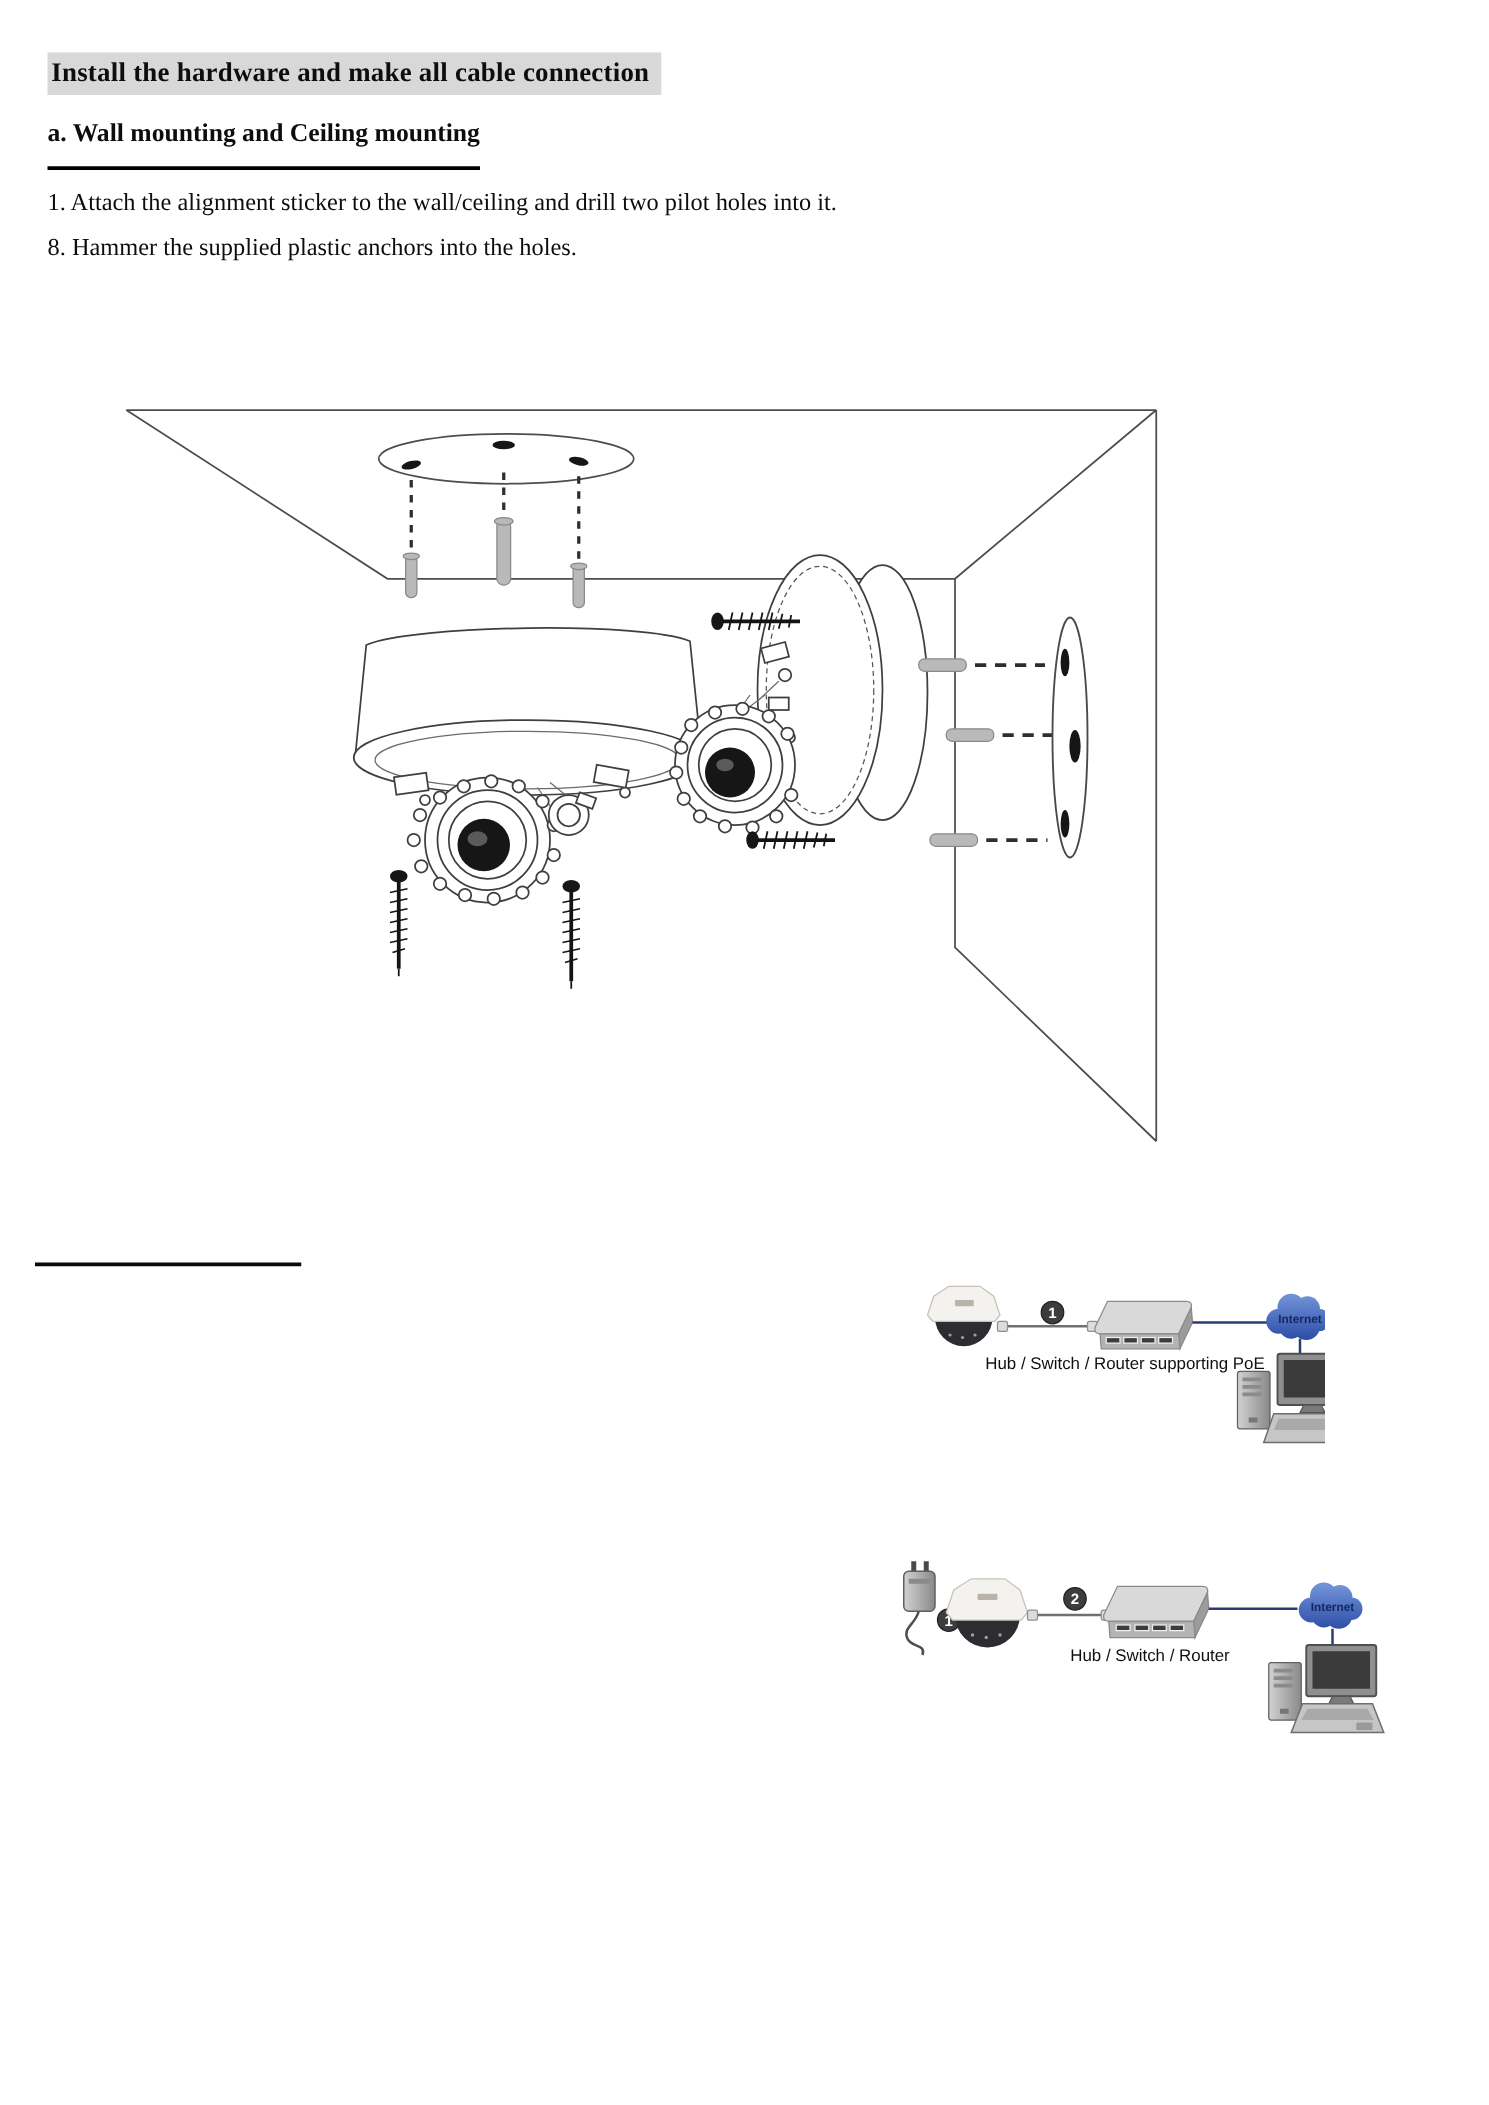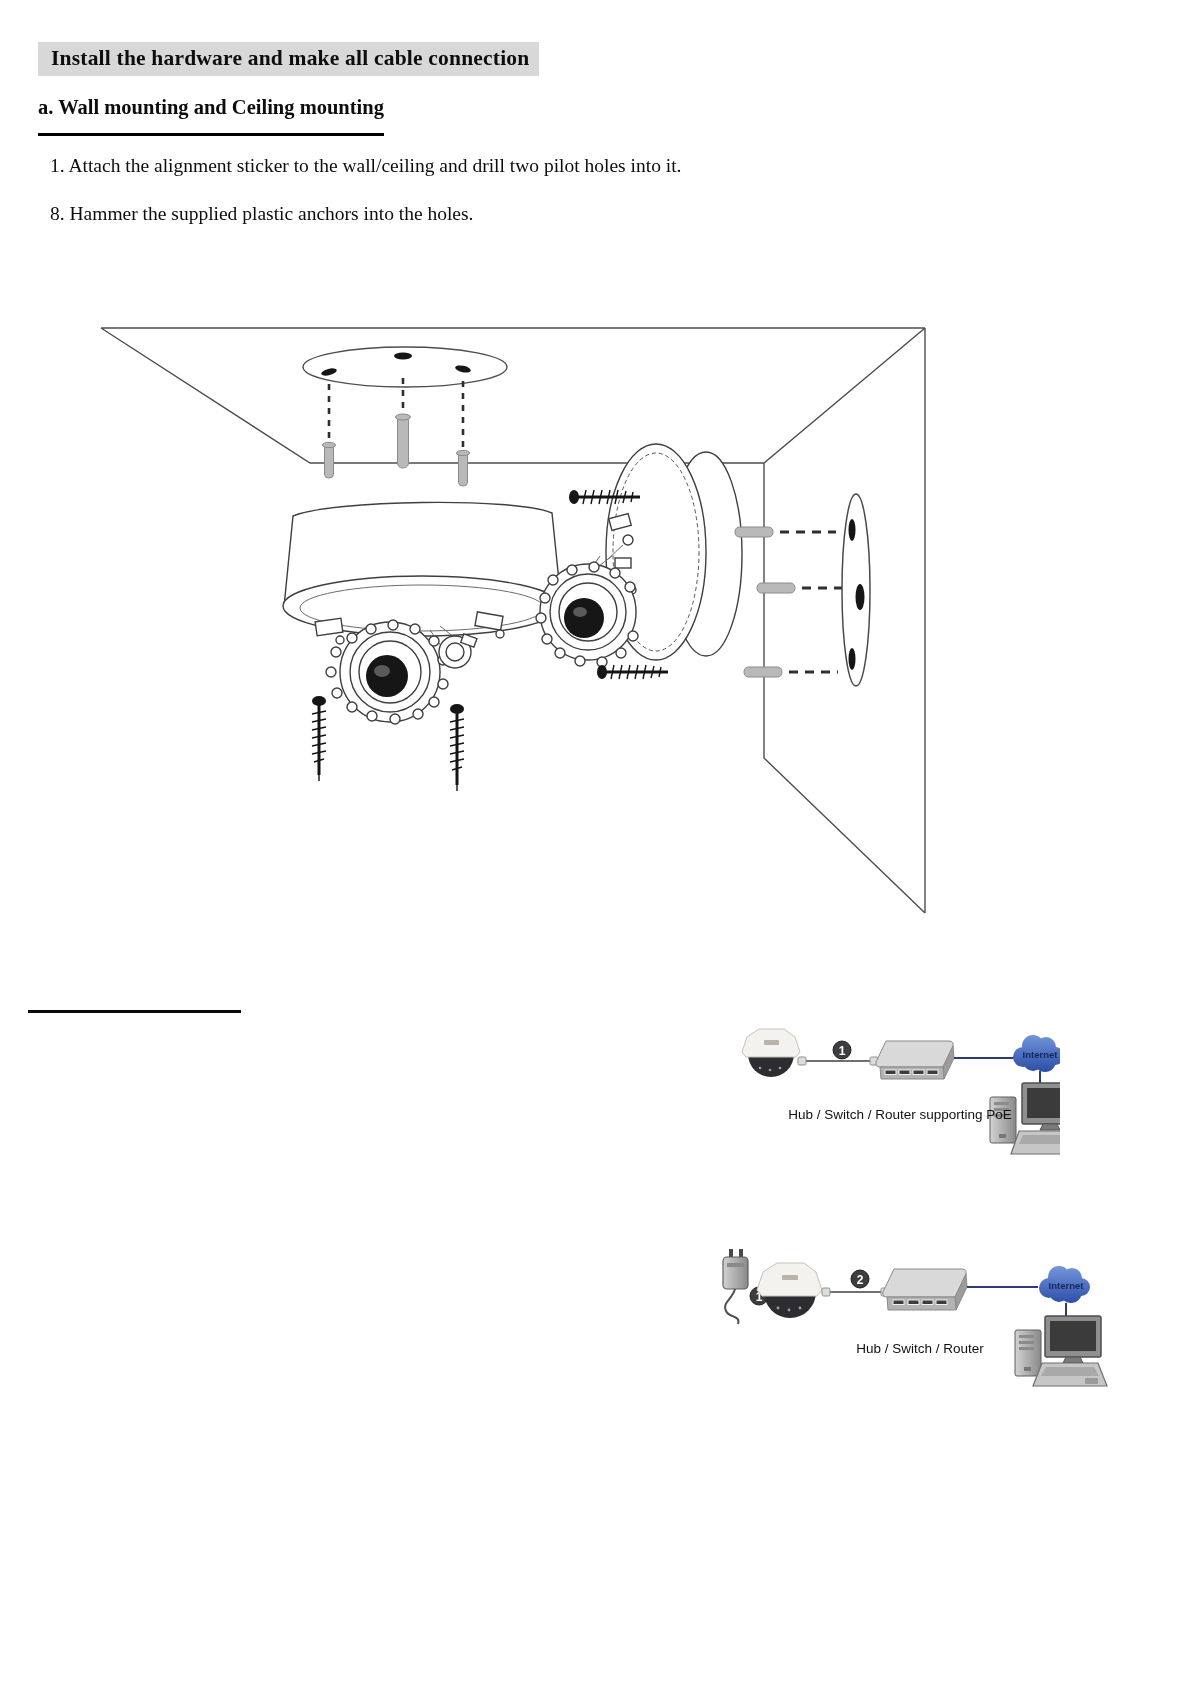--- a/index.html
+++ b/index.html
@@ -1,28 +1,28 @@
 <!DOCTYPE html>
 <html><head>
 <meta charset="utf-8">
 <style>
   html,body{margin:0;padding:0;background:#ffffff;}
   .page{position:relative;width:1191px;height:1684px;background:#ffffff;
         font-family:"Liberation Serif",serif;color:#0d0d0d;overflow:hidden;}
   .content{position:absolute;left:38px;top:42px;width:1078px;}
   .title-hl{display:inline-block;background:#d8d8d8;font-size:21.5px;font-weight:bold;
-            padding:4px 10px 5px 13px;letter-spacing:.2px;}
+            padding:4px 10px 5px 3px;letter-spacing:.2px;}
   .heading{margin-top:20px;font-size:20.5px;font-weight:bold;}
   .heading .ul{display:inline-block;border-bottom:3px solid #000;padding-bottom:14px;}
   .steps{margin-top:9px;font-size:19.5px;line-height:36px;}
-  .step{margin:12px;}
+  .step{margin:0;}
   .divider{position:absolute;background:#0a0a0a;}
   .fig{position:absolute;}
   .lbl{position:absolute;font-family:"Liberation Sans",sans-serif;font-size:13.5px;
-       color:#101010;text-align:center;white-space:nowrap;margin-top:24px;}
+       color:#101010;text-align:center;white-space:nowrap;}
   svg text{font-family:"Liberation Sans",sans-serif;}
   .ln{stroke:#4d4d4d;stroke-width:1.4;fill:none;}
   .thin{stroke:#6b6b6b;stroke-width:1;fill:none;}
   .blk{stroke:#3f3f3f;fill:#ffffff;stroke-width:1.4;}
   .dark{fill:#161616;stroke:none;}
   .anchor{fill:#b9b9b9;stroke:#8a8a8a;stroke-width:1;}
   .dash-v{stroke:#2e2e2e;stroke-width:2.6;stroke-dasharray:6 6;fill:none;}
   .dash-h{stroke:#2e2e2e;stroke-width:3;stroke-dasharray:9 7;fill:none;}
   .scr{stroke:#141414;stroke-width:3;fill:none;}
   .scrt{stroke:#141414;stroke-width:1.4;fill:none;}

